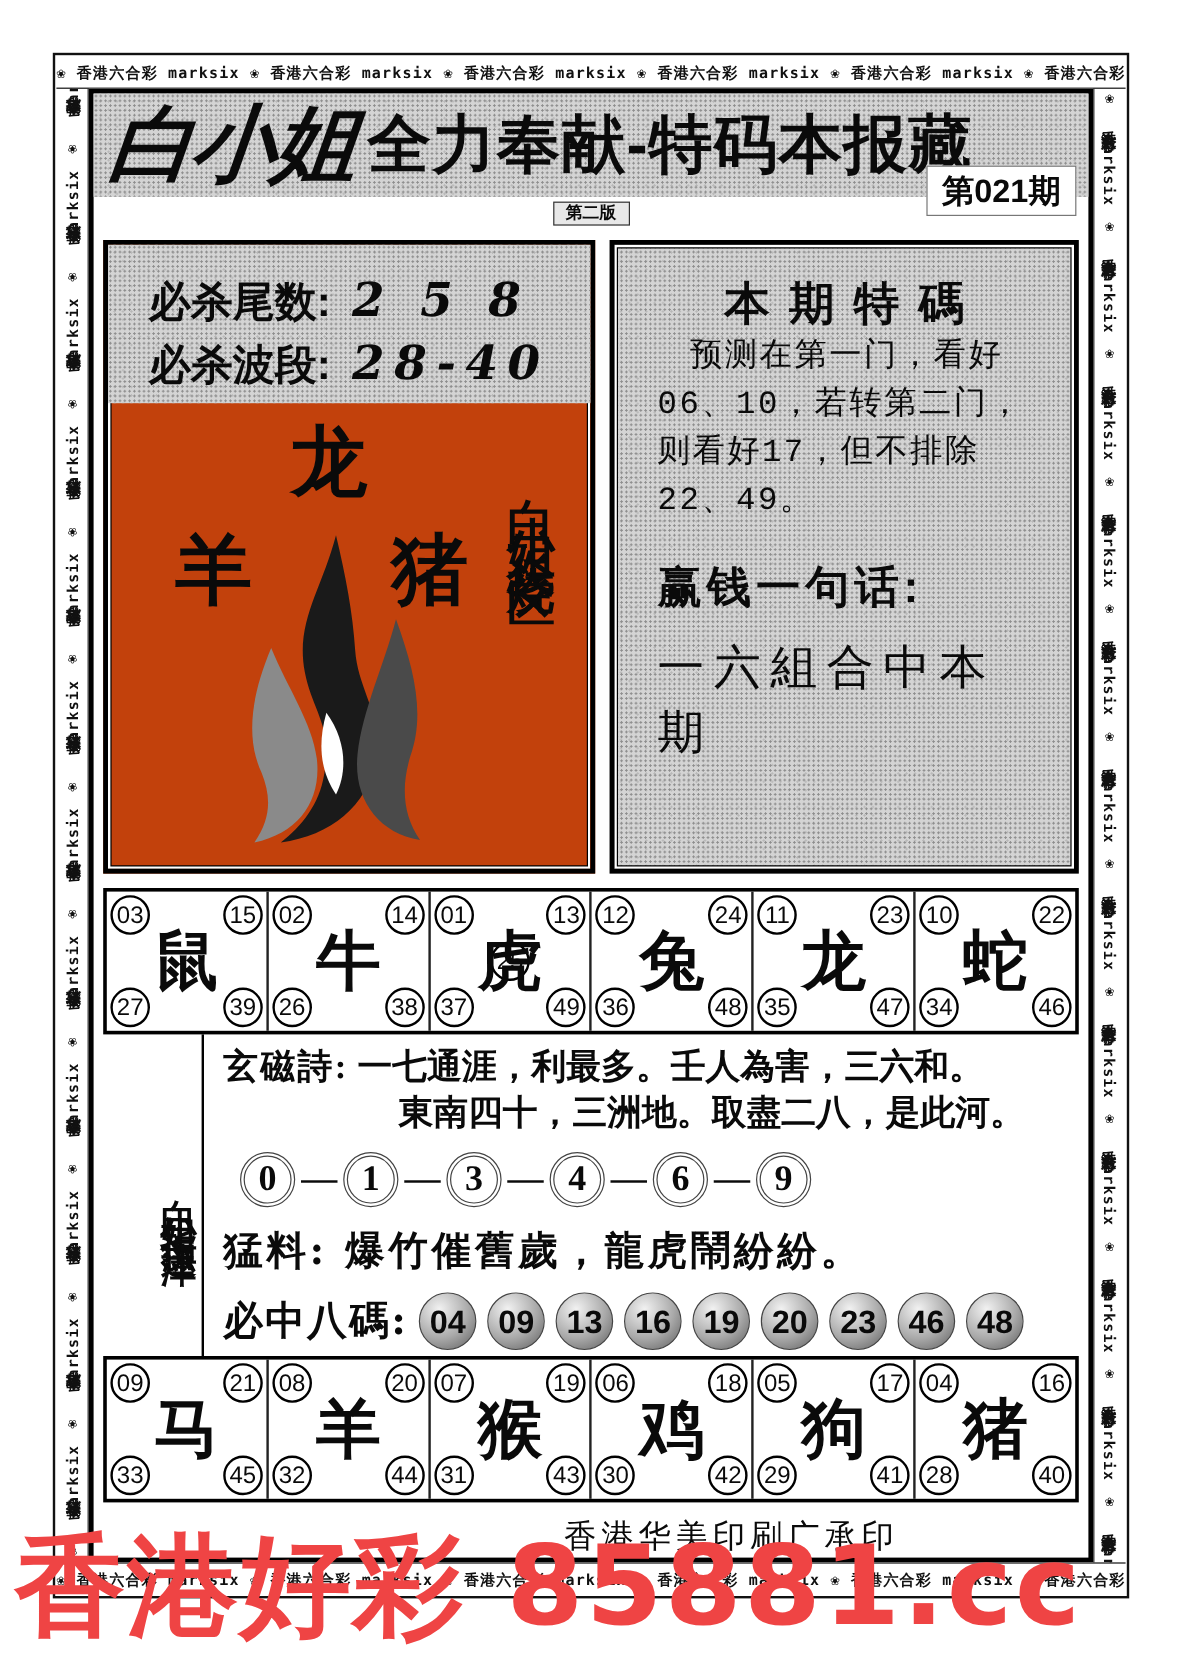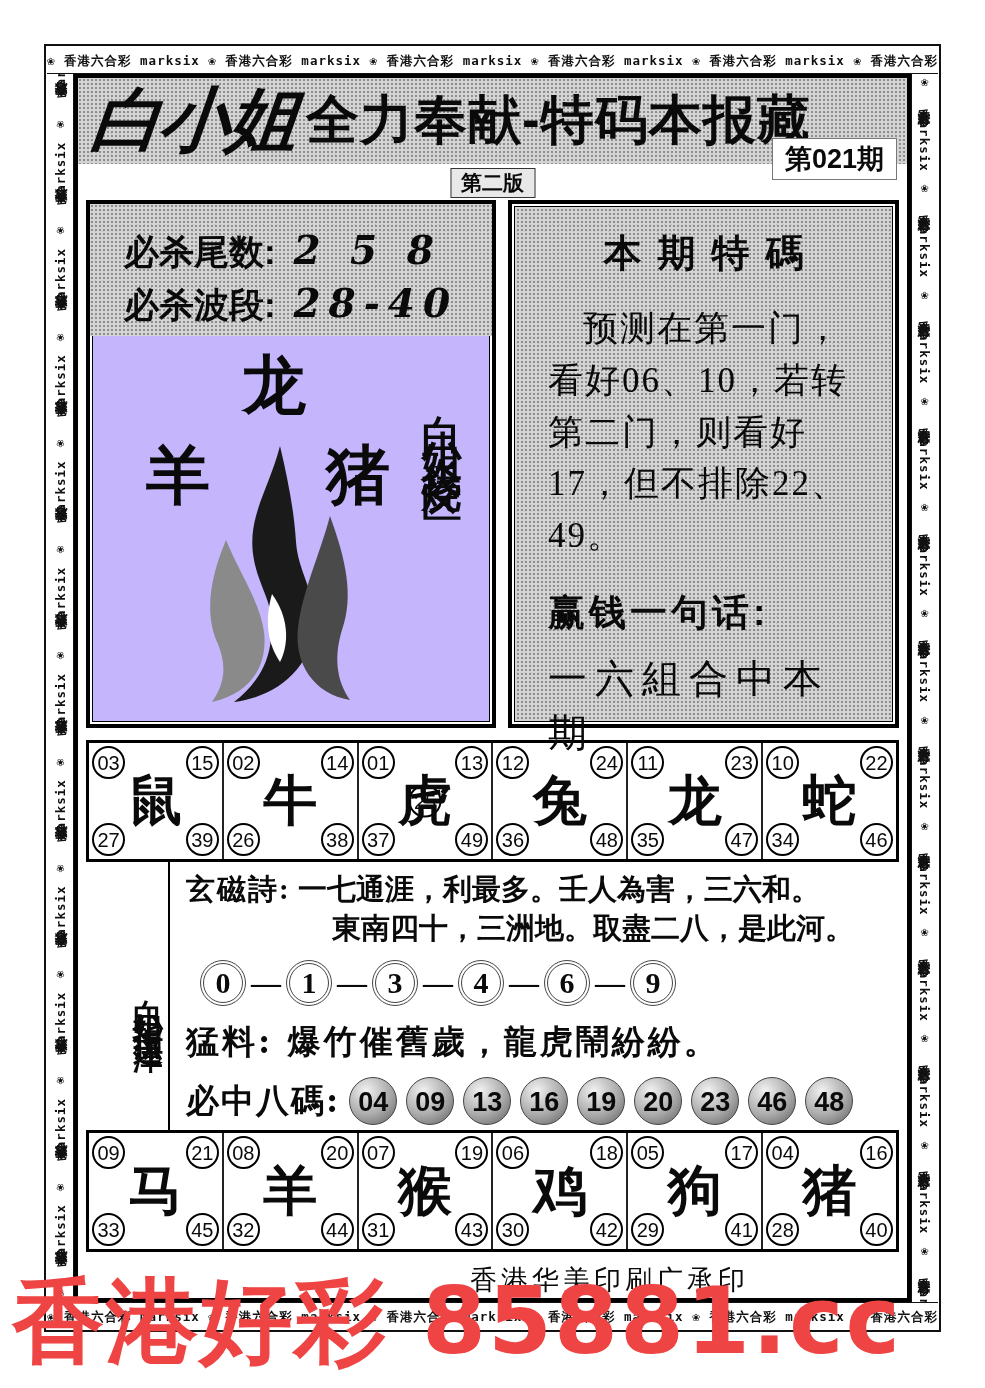--- a/index.html
+++ b/index.html
@@ -20,39 +20,39 @@
   .speckle { background-color:#d4d4d4;
     background-image: radial-gradient(#8d8d8d 0.8px, transparent 0.95px), radial-gradient(#b9b9b9 0.8px, transparent 0.95px);
     background-size:4px 4px, 7px 7px; background-position:0 0, 2px 3px; }
 
   
   .header { position:relative; height:118px; }
   .banner { height:86px; display:flex; align-items:center; padding-left:14px; }
   .brand { font-size:70px; font-weight:bold; font-style:italic; font-family:"DejaVu Serif", serif; transform:skewX(-6deg); letter-spacing:-2px; margin-right:10px; }
   .title { font-size:53px; font-weight:bold; font-family:"Liberation Sans", sans-serif; letter-spacing:1px; white-space:nowrap; }
   .issue-box { position:absolute; right:10px; top:60px; background:#fff; border:1px solid #777; padding:2px 12px; font-size:27px; font-weight:bold; font-family:"Liberation Sans", sans-serif; }
-  .edition-box { position:absolute; left:50%; transform:translateX(-50%); top:90px; background:#e8e8e8; border:1px solid #333; padding:0 10px; font-size:21px; font-weight:bold; }
+  .edition-box { position:absolute; left:50%; transform:translateX(-50%); top:90px; background:#e8e8e8; border:1px solid #333; padding:0 10px; font-size:14px; font-weight:bold; }
 
   
   .boxes { display:flex; gap:12px; margin:4px 8px 12px 8px; height:528px; }
   .dbl { border:4px solid #000; box-shadow: inset 0 0 0 2px #fff, inset 0 0 0 3px #000; }
-  .kill-box { width:410px; position:relative; background:#c4b5fd; }
+  .kill-box { width:410px; position:relative; background:#c2410c; }
   .kill-head { height:132px; padding:20px 0 0 34px; }
   .kill-line { font-size:35px; font-weight:bold; font-family:"Liberation Sans", sans-serif; line-height:1.35; white-space:nowrap; }
   .kill-val { font-family:"DejaVu Serif", serif; font-style:italic; font-size:39px; letter-spacing:8px; margin-left:8px; }
   .flames { position:absolute; left:78px; top:240px; }
   .zchar { position:absolute; font-size:64px; font-weight:bold; font-family:"DejaVu Serif", serif; }
   .zchar.c1 { left:152px; top:138px; }
   .zchar.c2 { left:56px;  top:228px; }
   .zchar.c3 { left:236px; top:228px; }
   .burn-label { position:absolute; right:22px; top:180px; writing-mode:vertical-rl; font-size:40px; font-weight:bold; letter-spacing:14px; font-family:"DejaVu Serif", serif; }
 
   .special-box { flex:1; position:relative; padding:16px 20px 0 36px; }
   .sp-title { text-align:center; font-size:38px; font-weight:bold; letter-spacing:16px; margin-top:8px; }
-  .sp-body { font-size:35px; line-height:1.48; margin-top:24px; text-indent:1em; letter-spacing:2px; }
+  .sp-body { font-size:27px; line-height:1.48; text-indent:1em; letter-spacing:2px;font-family:Liberation Mono, monospace; }
   .sp-slogan-label { font-size:37px; font-weight:bold; font-family:"Liberation Sans", sans-serif; margin-top:26px; letter-spacing:4px; }
   .sp-slogan { font-size:39px; font-weight:normal; margin-top:14px; letter-spacing:8px; }
 
   
   .zrow { display:flex; border:3px solid #000; margin:0 8px; height:122px; background:#fff; }
   .zcell { flex:1; position:relative; border-left:2px solid #222; }
   .zcell:first-child { border-left:none; }
   .num { position:absolute; width:33px; height:33px; border:2px solid #000; border-radius:50%; font-size:20px; line-height:30px; text-align:center; font-family:"Liberation Sans", sans-serif; background:#fff; }
   .tl { left:3px; top:3px; } .tr { right:3px; top:3px; } .bl { left:3px; bottom:3px; } .br { right:3px; bottom:3px; }
   .cc { left:50%; top:50%; transform:translate(-50%,-50%); }

